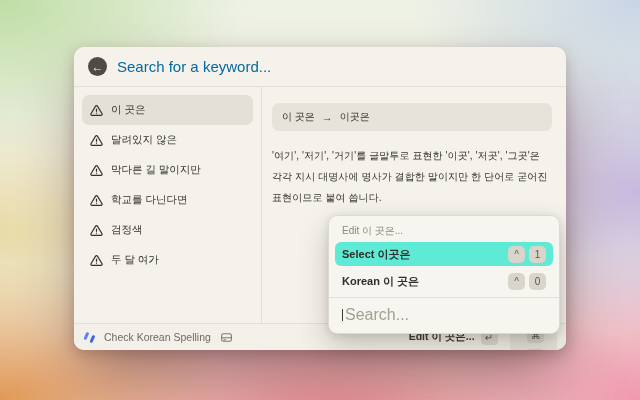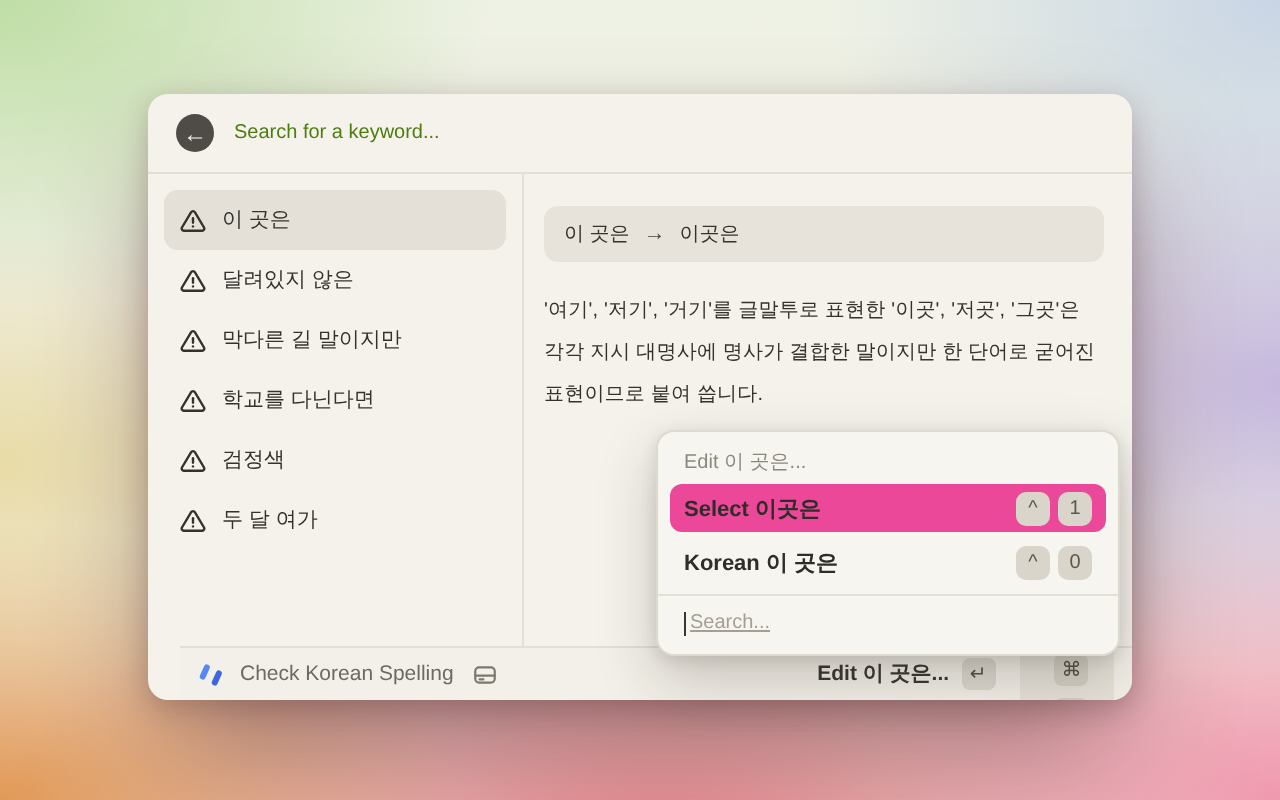--- a/index.html
+++ b/index.html
@@ -32,21 +32,21 @@
   .searchbar {
     height: 40px; display: flex; align-items: center; gap: 10px;
     padding: 0 14px; border-bottom: 1px solid #e3dfd4;
   }
   .back-btn {
     width: 19px; height: 19px; border-radius: 50%;
     background: #4f4c47; color: #f3f1ec;
     display: flex; align-items: center; justify-content: center;
     font-size: 12px; line-height: 1; cursor: default; flex: 0 0 auto;
   }
-  .search-placeholder { color: #4d7c0f; font-size: 10px; }
+  .search-placeholder { color: #0369a1; font-size: 15px; }
 
   
   .content { display: flex; height: 236px; }
   .sidebar {
     width: 188px; flex: 0 0 auto; border-right: 1px solid #e3dfd4;
     padding: 8px 8px;
   }
   .side-item {
     height: 30px; display: flex; align-items: center; gap: 8px;
     padding: 0 8px; border-radius: 7px; font-size: 10.5px; color: #34322d;
@@ -60,21 +60,21 @@
   .sug-box {
     margin-top: 7px; background: #e7e3da; border-radius: 7px;
     padding: 7px 10px; font-size: 10px; color: #34322d;
     display: flex; align-items: center; gap: 7px;
   }
   .sug-arrow { color: #44423c; font-size: 11px; }
   .para2 { margin-top: 14px; }
 
   
   .statusbar {
-    position: absolute; left: 16px; right: 0; bottom: 0; height: 27px;
+    position: absolute; left: 0; right: 0; bottom: 0; height: 27px;
     border-top: 1px solid #e3dfd4; background: #f3f0e9;
     display: flex; align-items: center; justify-content: space-between;
     padding: 0 9px; font-size: 10.5px;
   }
   .sb-left { display: flex; align-items: center; gap: 7px; }
   .app-logo { position: relative; width: 14px; height: 13px; flex: 0 0 auto; }
   .app-logo i { position: absolute; width: 3px; height: 7.5px; border-radius: 1.5px; transform: rotate(24deg); }
   .app-logo i.b1 { left: 2px; top: 1px; background: #5587f5; }
   .app-logo i.b2 { left: 7.5px; top: 4px; background: #3e66e0; }
   .app-name { color: #6f6a61; }
@@ -100,29 +100,29 @@
     box-shadow: 0 12px 30px rgba(40,30,25,0.22), 0 2px 8px rgba(40,30,25,0.12);
     padding-bottom: 0; overflow: hidden;
   }
   .popup-header { padding: 8px 13px 4px; font-size: 10px; color: #8d887d; }
   .popup-list { padding: 0 6px; }
   .popup-row {
     height: 24px; border-radius: 6px; padding: 0 7px; margin-bottom: 3px;
     display: flex; align-items: center; justify-content: space-between;
     font-size: 11px; color: #2f2d29; font-weight: bold;
   }
-  .popup-row.selected { background: #ec4899; gap: 44px; }
+  .popup-row.selected { background: #5eead4; gap: 44px; }
   .popup-keys { display: flex; gap: 4px; }
   .pk {
     width: 17px; height: 17px; border-radius: 5px; background: #d9d5cb;
     color: #5b574f; font-size: 10px; font-weight: normal;
     display: flex; align-items: center; justify-content: center;
   }
   .popup-divider { height: 1px; background: #e4e0d6; margin-top: 4px; }
-  .popup-search { display: flex; padding: 8px 13px 9px; font-size: 10px; color: #a49e93; text-decoration: underline; }
+  .popup-search { display: flex; align-items: center; padding: 8px 13px 9px; font-size: 16px; color: #a49e93; }
   .caret { width: 1px; height: 12px; background: #3a3833; margin-right: 2px; }
 </style>
 </head>
 <body>
 
 <div class="bg"></div>
 
 <div class="window">
 
   <div class="searchbar">

